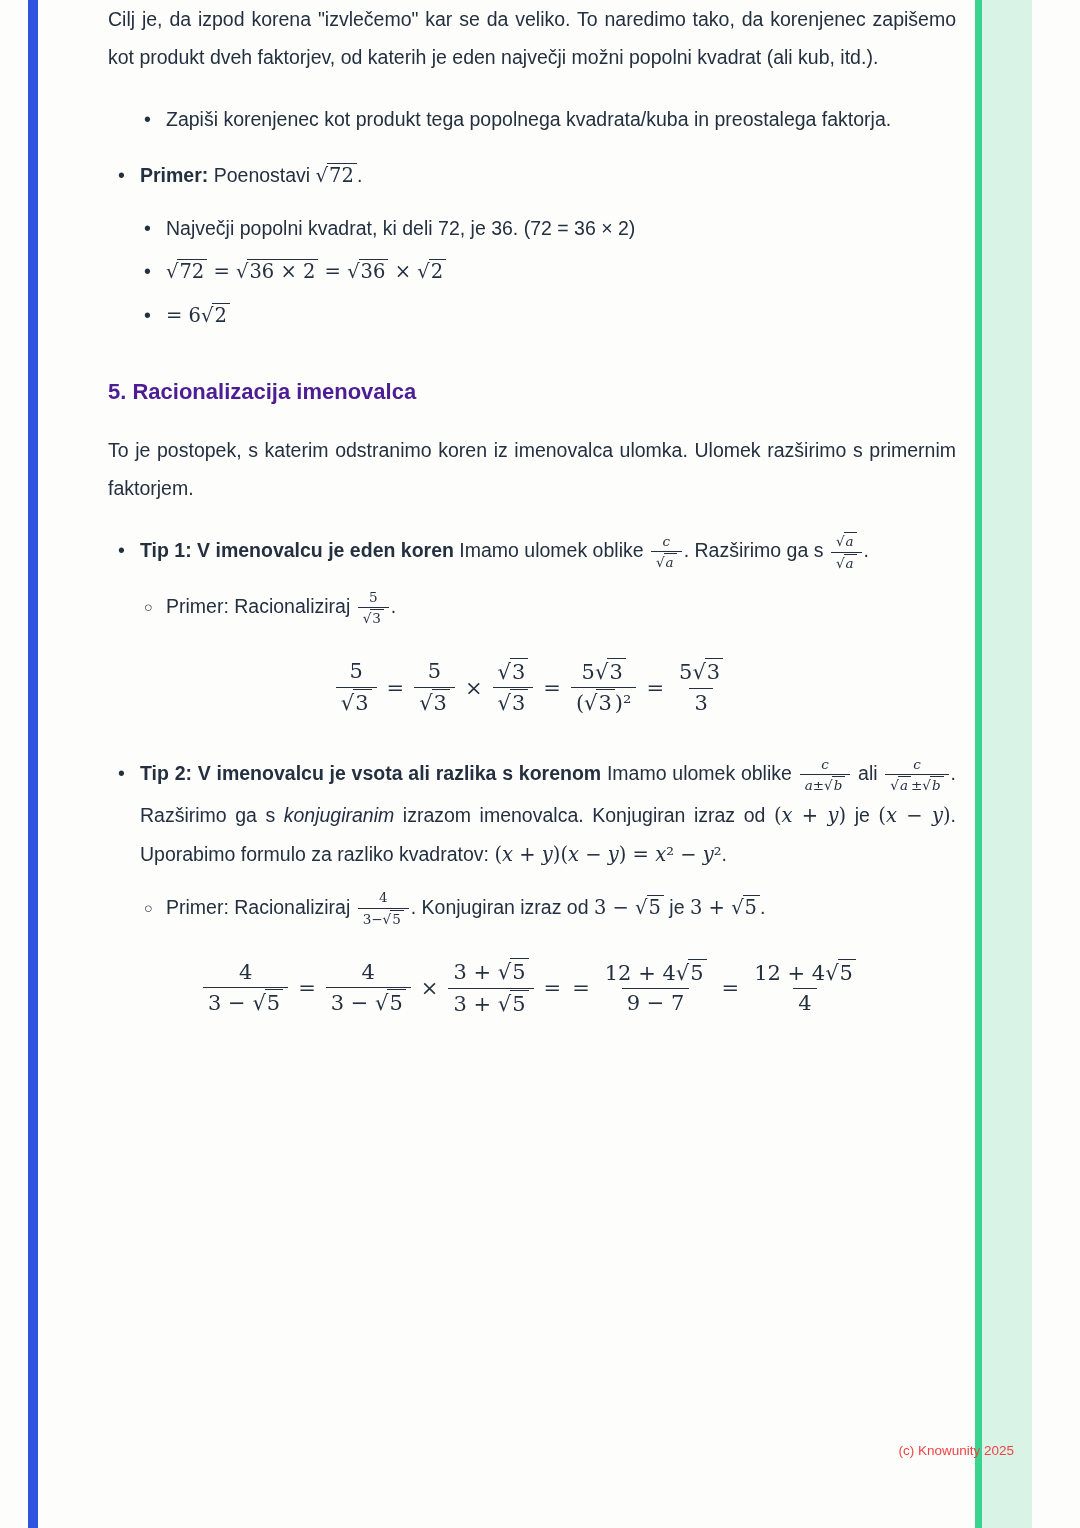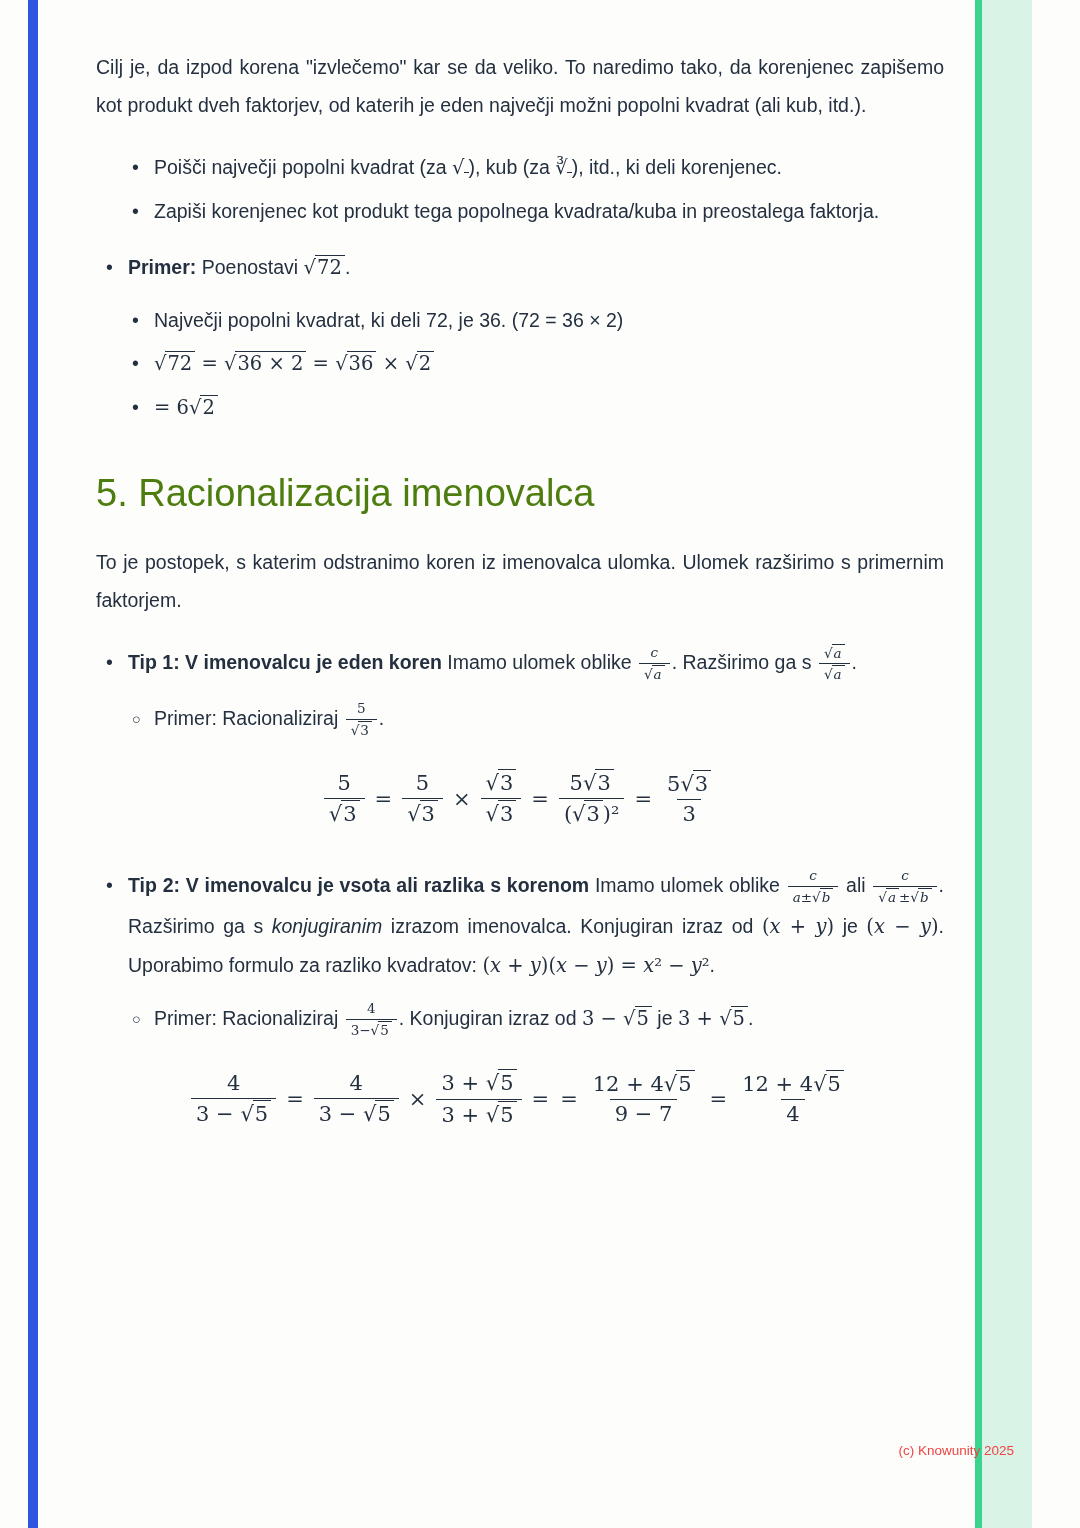--- a/index.html
+++ b/index.html
@@ -6,36 +6,36 @@
   body{
     width:1080px;height:1528px;position:relative;overflow:hidden;
     background:#fdfdfb;color:#243040;
     font-family:"Liberation Sans", sans-serif;font-size:19.5px;
   }
   
   .bar-left{position:absolute;left:28px;top:0;bottom:0;width:10px;background:#2f55e0;}
   .band-right{position:absolute;left:975px;top:0;bottom:0;width:57px;background:#daf3e7;}
   .band-line{position:absolute;left:0;top:0;bottom:0;width:7px;background:#3bd48f;}
   
-  .content{position:absolute;left:96px;top:0;width:848px;padding-top:48px;box-sizing:border-box;}
+  .content{position:absolute;left:108px;top:0;width:848px;box-sizing:border-box;}
   .para{margin:0 0 24px 0;line-height:38px;text-align:justify;}
   .bold{font-weight:700;}
   
   .li{display:flex;}
   .li .bullet{flex:0 0 22px;line-height:38px;}
   .li .bullet.dot::before{content:"•";}
   .li .bullet.circle::before{content:"○";font-size:0.72em;position:relative;top:-1px;}
   .li-body{flex:1;line-height:38px;}
   .just{text-align:justify;}
   .l1{padding-left:10px;margin:18px 0 14px 0;}
   .l2{margin:0 0 5px 36px;}
   .l3{margin:0 0 14px 36px;}
   
   .h-green{
-    color:#4d7c0f;font-size:38px;font-weight:400;line-height:1.2;
+    color:#4c1d95;font-size:22px;font-weight:700;line-height:1.2;
     margin:44px 0 26px 0;
   }
   
   .m, .frac, .eq{font-family:"DejaVu Serif","Liberation Serif",serif;}
   .sq{white-space:nowrap;}
   .sq .rad{display:inline-block;border-top:1.4px solid currentColor;padding:1px 3px 0 2px;margin-left:-1px;line-height:1.15;}
   .frac{
     display:inline-flex;flex-direction:column;align-items:center;
     vertical-align:middle;line-height:1.3;text-align:center;
   }
@@ -62,24 +62,20 @@
     <div class="band-line"></div>
   </div>
 
   <div class="content">
 
     <p class="para">Cilj je, da izpod korena "izvlečemo" kar se da veliko. To naredimo tako, da korenjenec zapišemo kot produkt dveh faktorjev, od katerih je eden največji možni popolni kvadrat (ali kub, itd.).</p>
 
 
     <div class="li l2">
       <span class="bullet dot"></span>
-      <div class="li-body">Poišči največji popolni kvadrat (za <span class="m"><span class="sq">√<span class="rad"> </span></span></span>), kub (za <span class="m"><span class="sq">∛<span class="rad"> </span></span></span>), itd., ki deli korenjenec.</div>
-    </div>
-    <div class="li l2">
-      <span class="bullet dot"></span>
       <div class="li-body">Zapiši korenjenec kot produkt tega popolnega kvadrata/kuba in preostalega faktorja.</div>
     </div>
 
     <div class="li l1">
       <span class="bullet dot"></span>
       <div class="li-body">
         <span class="bold">Primer:</span>
         <span>Poenostavi <span class="m"><span class="sq">√<span class="rad">72</span></span></span>.</span>
       </div>
     </div>

